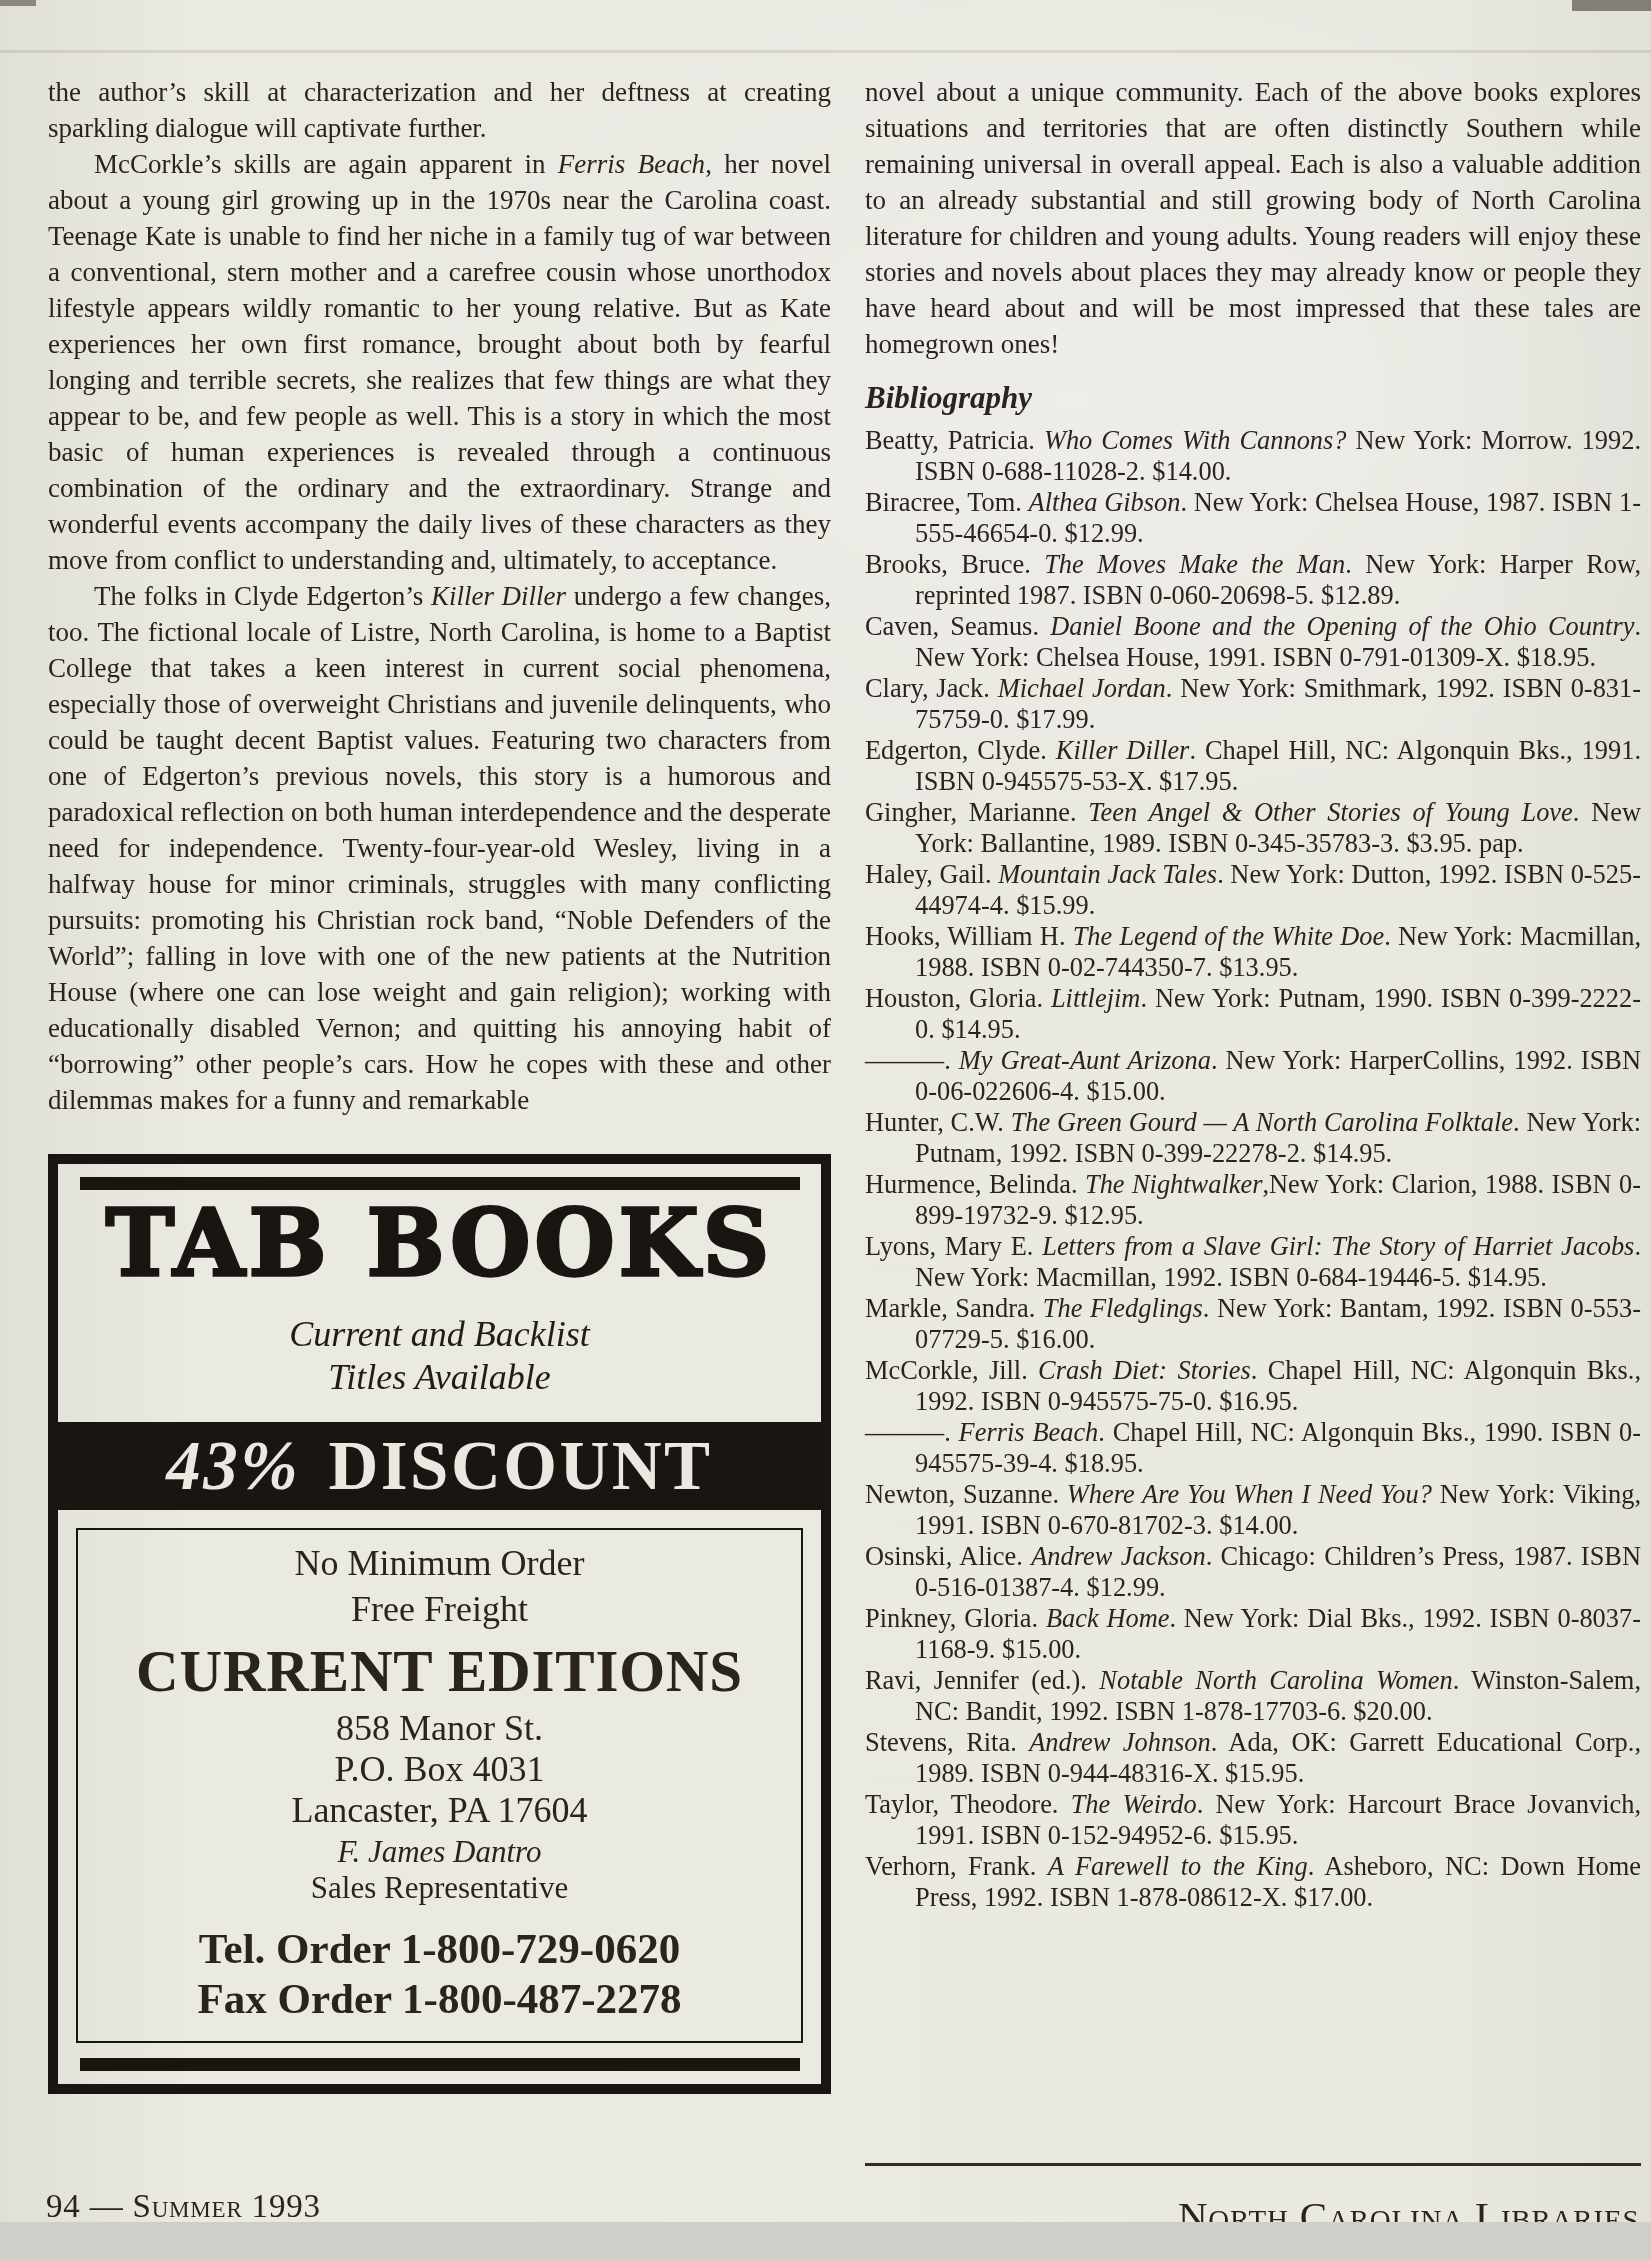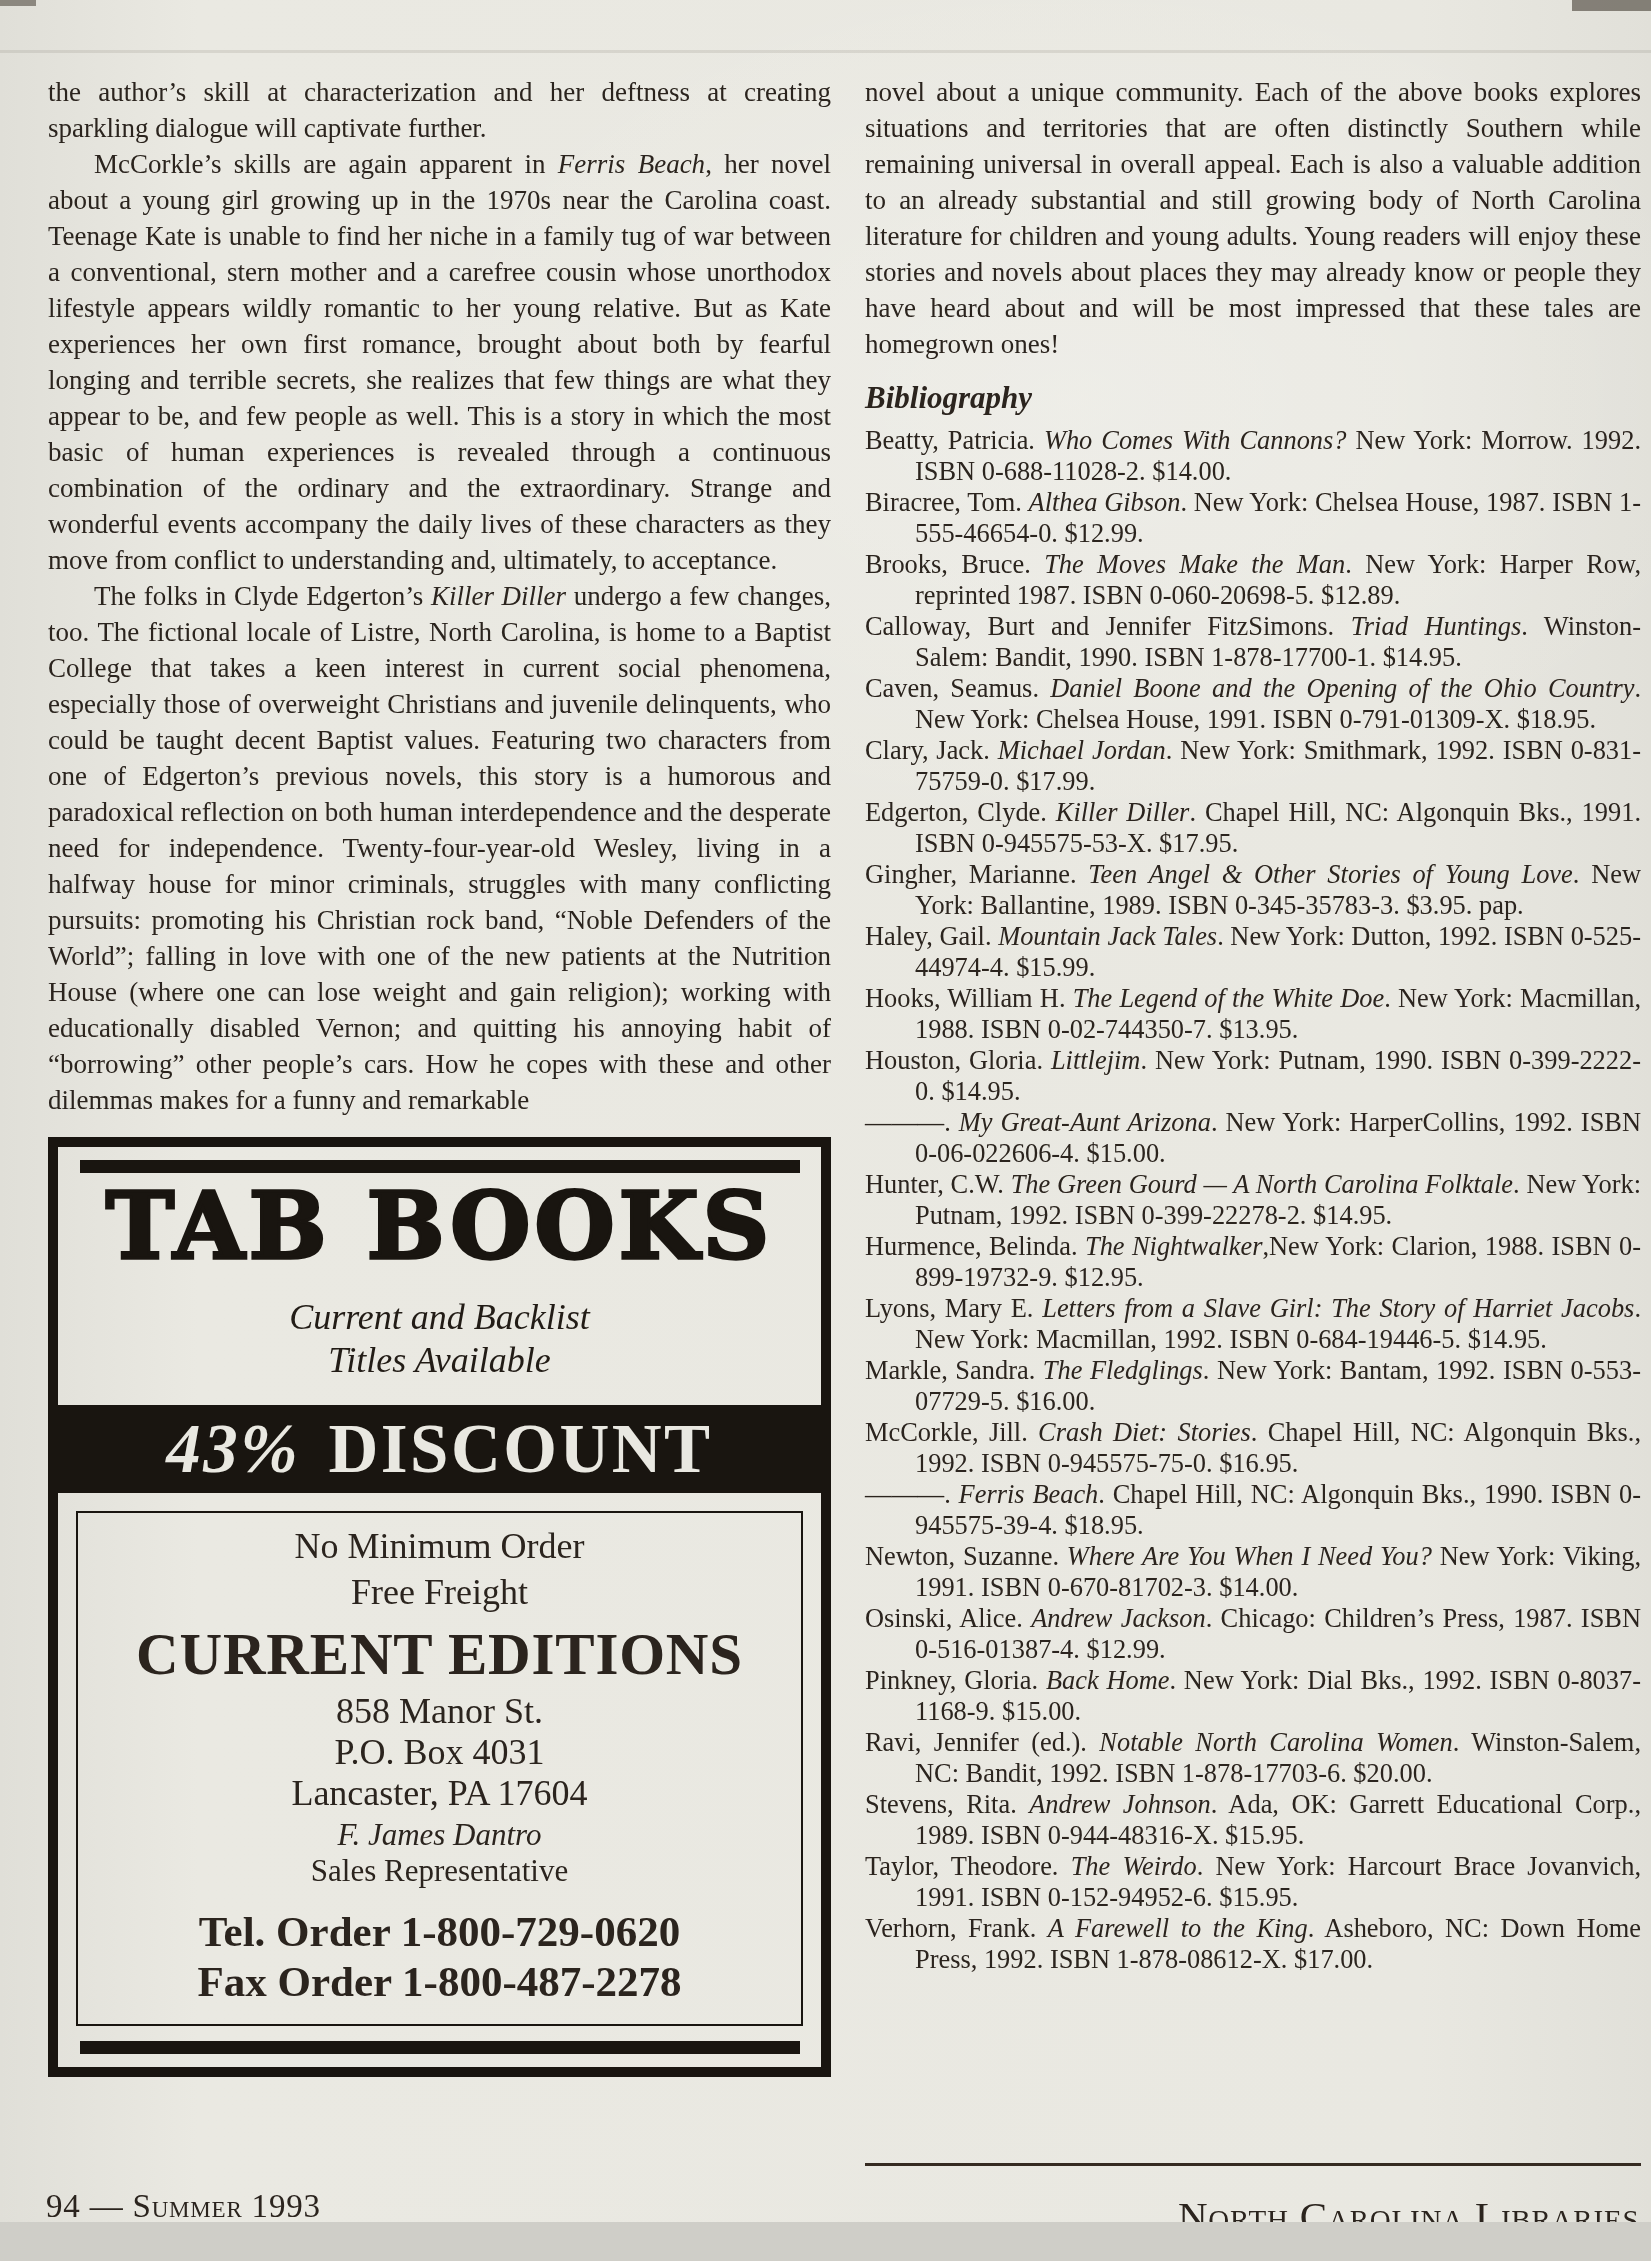--- a/index.html
+++ b/index.html
@@ -27,21 +27,21 @@
   .body-text { margin:0; font-size:27px; line-height:36px; text-align:justify; }
   .body-text.indented { text-indent:46px; }
 
   
   .bib-heading { margin:16.5px 0 8.3px; font-size:31px; line-height:38px;
     font-weight:bold; font-style:italic; }
   .bib-entry { margin:0; font-size:26.4px; line-height:31px; text-align:justify;
     padding-left:50px; text-indent:-50px; }
 
   
-  .ad { margin-top:19px; border:10.7px solid #191510; background:transparent; }
+  .ad { margin-top:36px; border:10.7px solid #191510; background:transparent; }
   .ad-rule { height:13.2px; background:#191510; margin:13.2px 21.5px 0; }
   .ad-rule.bottom { margin:15px 21.5px 13.2px; }
   .ad-headline { margin-top:3.3px; text-align:center;
     font-family:"DejaVu Serif", serif; font-weight:bold;
     font-size:92px; line-height:99px; letter-spacing:4.1px;
     color:#191510; -webkit-text-stroke:3.3px #191510; }
   .ad-subtitle { margin-top:20px; text-align:center; font-style:italic;
     font-size:36px; line-height:43px; color:#221c16; }
   .discount-banner { margin-top:23px; background:#191510; color:#e9e8e1;
     text-align:center; font-size:69px; line-height:88px; font-weight:bold;
@@ -105,21 +105,20 @@
     </div>
   </div>
 
   <div class="col col-right">
     <p class="body-text">novel about a unique community. Each of the above books explores situations and territories that are often distinctly Southern while remaining universal in overall appeal. Each is also a valuable addition to an already substantial and still growing body of North Carolina literature for children and young adults. Young readers will enjoy these stories and novels about places they may already know or people they have heard about and will be most impressed that these tales are homegrown ones!</p>
     <h3 class="bib-heading">Bibliography</h3>
     <div>
         <p class="bib-entry">Beatty, Patricia. <i>Who Comes With Cannons?</i> New York: Morrow. 1992. ISBN 0-688-11028-2. $14.00.</p>
         <p class="bib-entry">Biracree, Tom. <i>Althea Gibson</i>. New York: Chelsea House, 1987. ISBN 1-555-46654-0. $12.99.</p>
         <p class="bib-entry">Brooks, Bruce. <i>The Moves Make the Man</i>. New York: Harper Row, reprinted 1987. ISBN 0-060-20698-5. $12.89.</p>
-        <p class="bib-entry">Calloway, Burt and Jennifer FitzSimons. <i>Triad Huntings</i>. Winston-Salem: Bandit, 1990. ISBN 1-878-17700-1. $14.95.</p>
         <p class="bib-entry">Caven, Seamus. <i>Daniel Boone and the Opening of the Ohio Country</i>. New York: Chelsea House, 1991. ISBN 0-791-01309-X. $18.95.</p>
         <p class="bib-entry">Clary, Jack. <i>Michael Jordan</i>. New York: Smithmark, 1992. ISBN 0-831-75759-0. $17.99.</p>
         <p class="bib-entry">Edgerton, Clyde. <i>Killer Diller</i>. Chapel Hill, NC: Algonquin Bks., 1991. ISBN 0-945575-53-X. $17.95.</p>
         <p class="bib-entry">Gingher, Marianne. <i>Teen Angel &amp; Other Stories of Young Love</i>. New York: Ballantine, 1989. ISBN 0-345-35783-3. $3.95. pap.</p>
         <p class="bib-entry">Haley, Gail. <i>Mountain Jack Tales</i>. New York: Dutton, 1992. ISBN 0-525-44974-4. $15.99.</p>
         <p class="bib-entry">Hooks, William H. <i>The Legend of the White Doe</i>. New York: Macmillan, 1988. ISBN 0-02-744350-7. $13.95.</p>
         <p class="bib-entry">Houston, Gloria. <i>Littlejim</i>. New York: Putnam, 1990. ISBN 0-399-2222-0. $14.95.</p>
         <p class="bib-entry">———. <i>My Great-Aunt Arizona</i>. New York: HarperCollins, 1992. ISBN 0-06-022606-4. $15.00.</p>
         <p class="bib-entry">Hunter, C.W. <i>The Green Gourd — A North Carolina Folktale</i>. New York: Putnam, 1992. ISBN 0-399-22278-2. $14.95.</p>
         <p class="bib-entry">Hurmence, Belinda. <i>The Nightwalker</i>,New York: Clarion, 1988. ISBN 0-899-19732-9. $12.95.</p>

